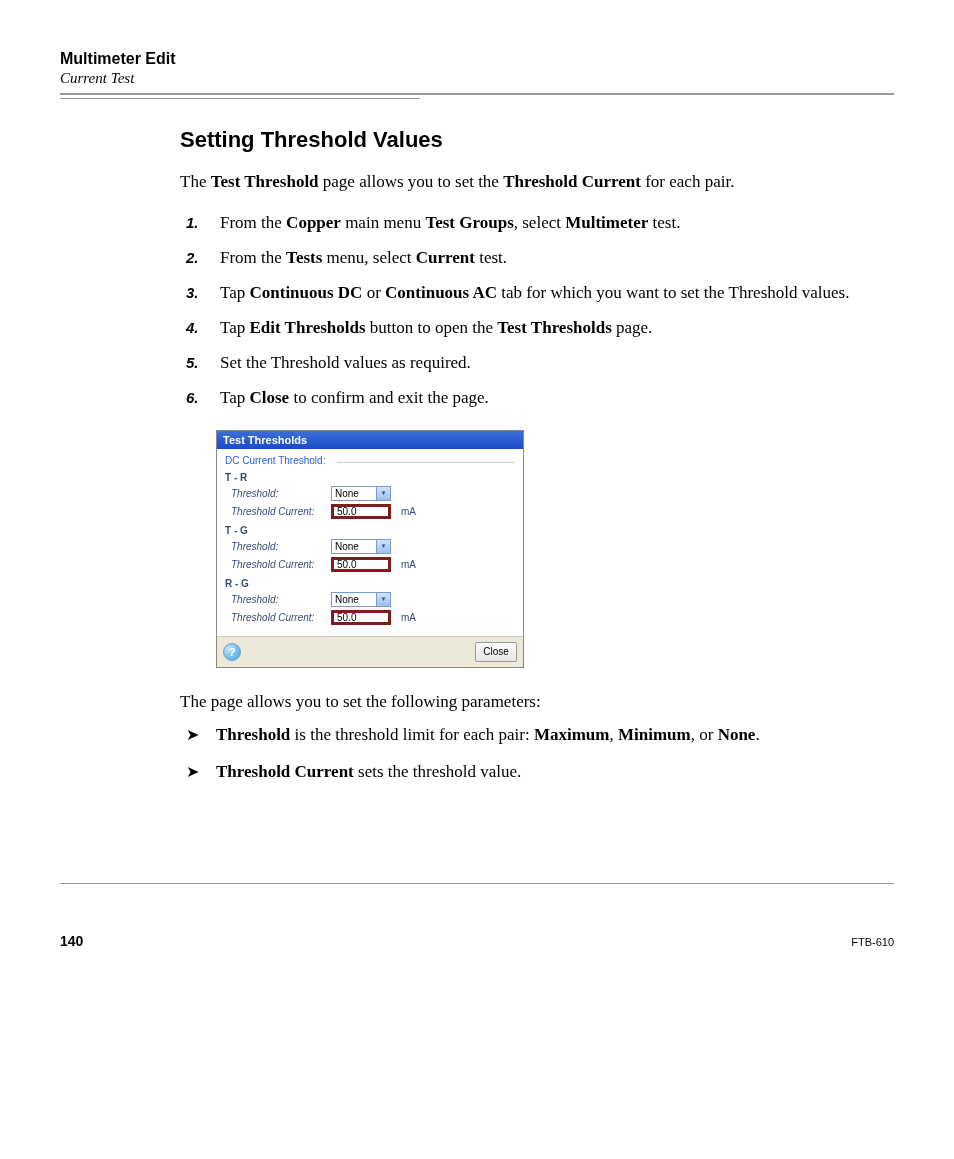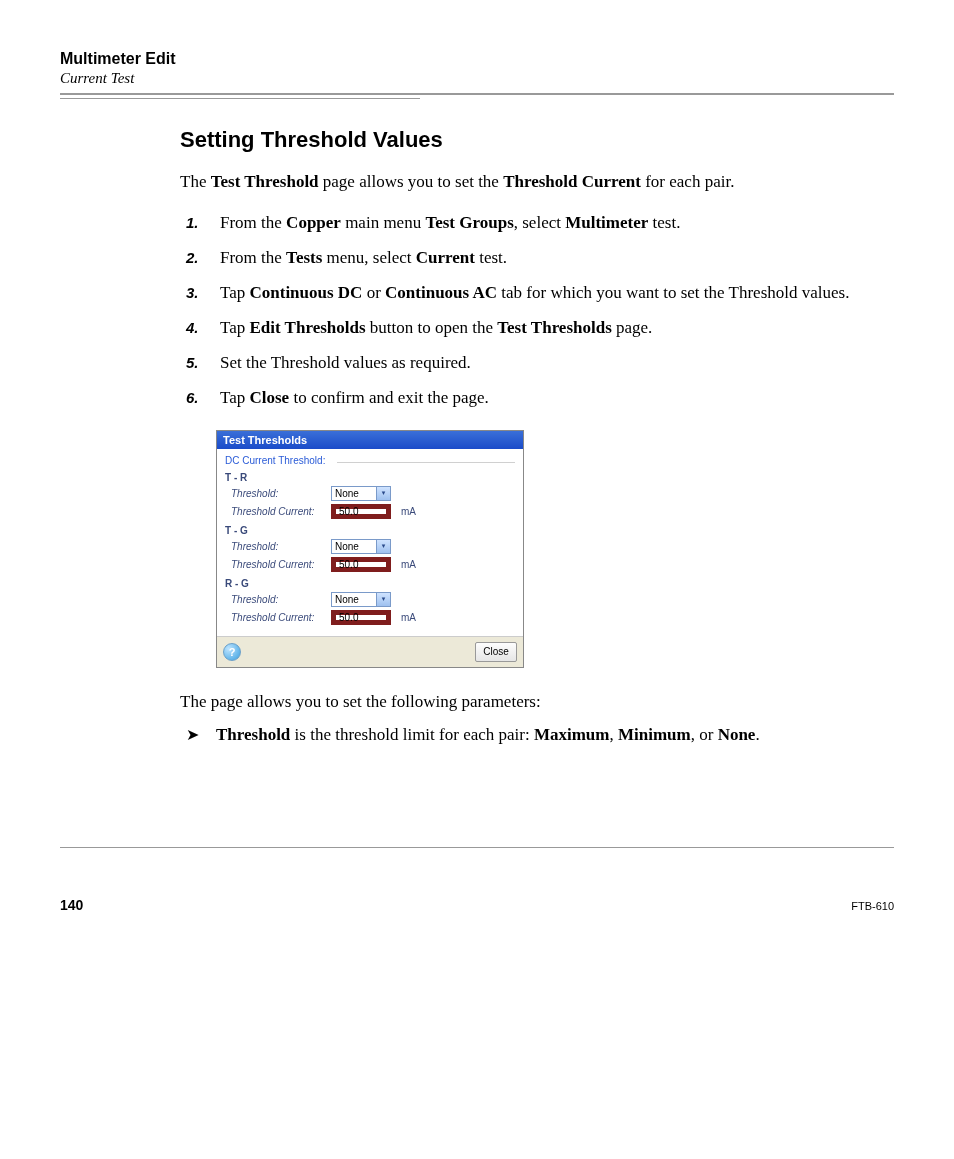--- a/index.html
+++ b/index.html
@@ -155,21 +155,21 @@
     border-left: 1px solid #7a9ac9;
     display: flex;
     align-items: center;
     justify-content: center;
     font-size: 7px;
     color: #2a4a8a;
   }
   .ss-input {
     width: 60px;
     height: 15px;
-    border: 5px solid #7f1d1d;
+    border: 3px solid #7f1d1d;
     background: #fff;
     padding: 0 3px;
     font-size: 10px;
     box-sizing: border-box;
     display: inline-flex;
     align-items: center;
   }
   .ss-unit {
     margin-left: 10px;
     color: #3a4a7a;
@@ -345,20 +345,23 @@
       <span class="ss-close-btn">Close</span>
     </div>
   </div>
 
   <p class="after">The page allows you to set the following parameters:</p>
 
   <ul class="arrow">
     <li>
       <span class="b">Threshold</span><span> is the threshold limit for each pair: </span><span class="b">Maximum</span><span>, </span><span class="b">Minimum</span><span>, or </span><span class="b">None</span><span>.</span>
     </li>
+    <li>
+      <span class="b">Threshold Current</span><span> sets the threshold value.</span>
+    </li>
   </ul>
 
 </div>
 
 <div class="footer">
   <span class="pageno">140</span>
   <span class="docid">FTB-610</span>
 </div>
 
 </body></html>

